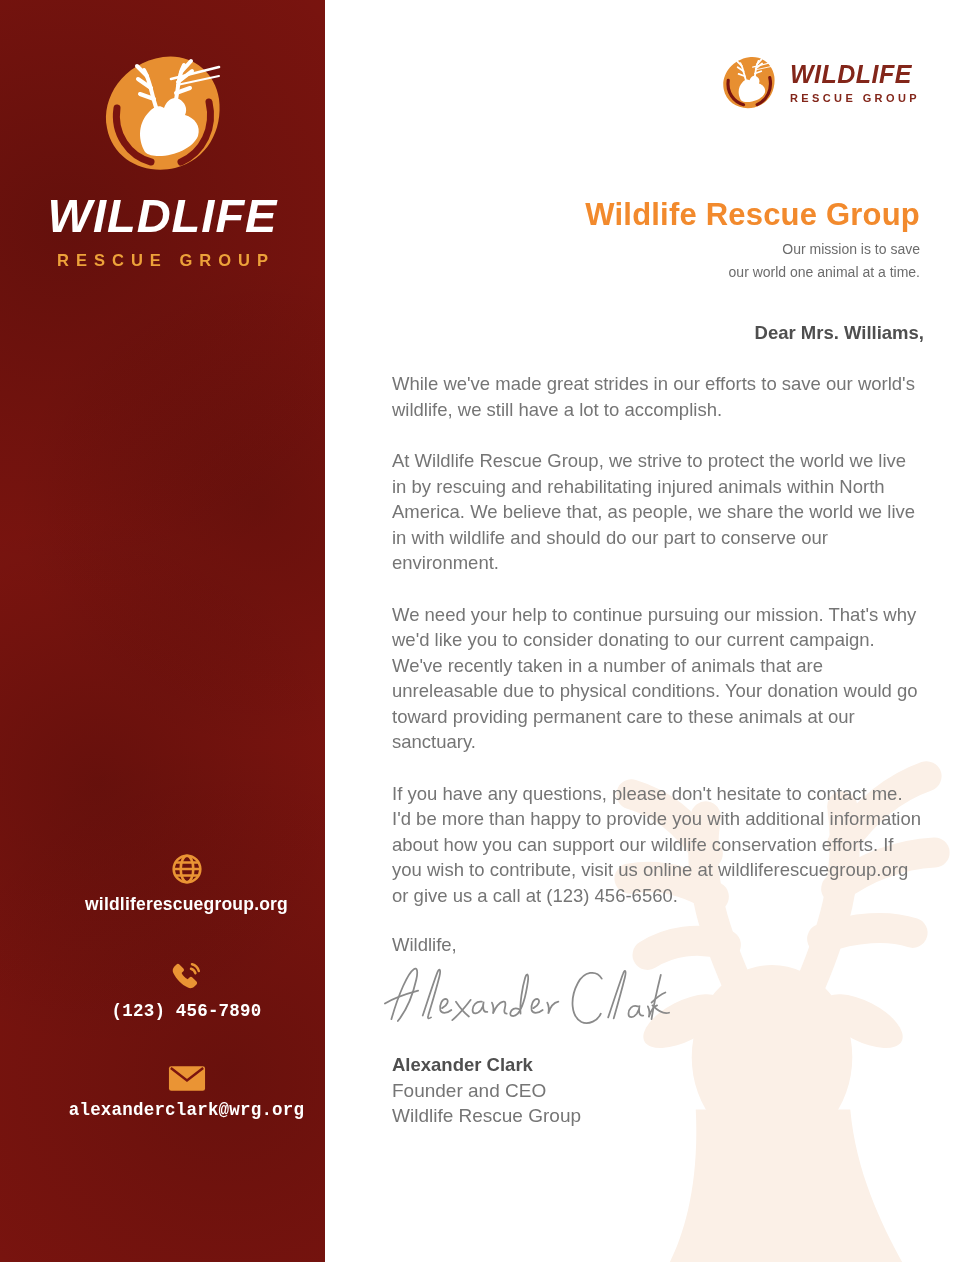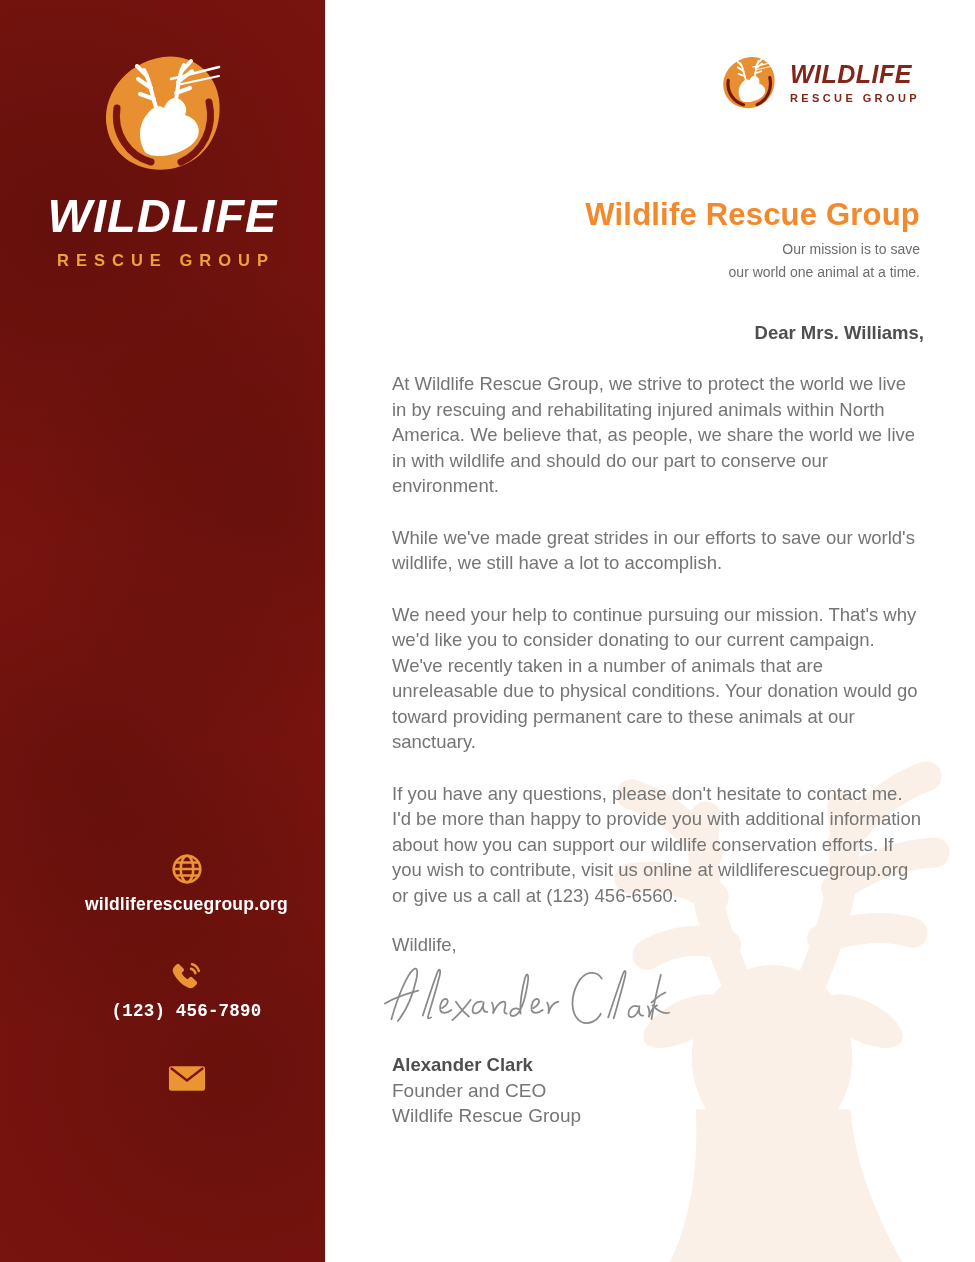--- a/index.html
+++ b/index.html
@@ -104,20 +104,21 @@
       <div class="contact-value">(123) 456-7890</div>
     </div>
 
     <div class="contact-item">
       <span class="contact-icon">
         <svg viewBox="0 0 40 28" width="38" height="27">
           <rect x="1" y="1" width="38" height="26" rx="2.5" fill="#ea9434"></rect>
           <path d="M3,3 L20,16 L37,3" stroke="#7a140f" stroke-width="2.6" fill="none"></path>
         </svg>
       </span>
+      <div class="contact-value">alexanderclark@wrg.org</div>
     </div>
   </div>
 </aside>
 
 <main class="main">
 
   <svg class="watermark" viewBox="0 0 430 580" width="432" height="582" aria-hidden="true">
     <g fill="#fbf0e7">
       <g stroke="#fbf0e7" stroke-width="30" fill="none" stroke-linecap="round">
         <path d="M250,310 C278,248 298,185 288,118"></path>
@@ -150,22 +151,22 @@
   <div class="header-title">
     <div class="page-title">Wildlife Rescue Group</div>
     <div class="page-subtitle">
       <div>Our mission is to save</div>
       <div>our world one animal at a time.</div>
     </div>
   </div>
 
   <div class="letter">
     <p class="greeting">Dear Mrs. Williams,</p>
+    <p class="body-par">While we've made great strides in our efforts to save our world's wildlife, we still have a lot to accomplish.</p>
     <p class="body-par">At Wildlife Rescue Group, we strive to protect the world we live in by rescuing and rehabilitating injured animals within North America. We believe that, as people, we share the world we live in with wildlife and should do our part to conserve our environment.</p>
-    <p class="body-par">While we've made great strides in our efforts to save our world's wildlife, we still have a lot to accomplish.</p>
     <p class="body-par">We need your help to continue pursuing our mission. That's why we'd like you to consider donating to our current campaign. We've recently taken in a number of animals that are unreleasable due to physical conditions. Your donation would go toward providing permanent care to these animals at our sanctuary.</p>
     <p class="body-par">If you have any questions, please don't hesitate to contact me. I'd be more than happy to provide you with additional information about how you can support our wildlife conservation efforts. If you wish to contribute, visit us online at wildliferescuegroup.org or give us a call at (123) 456-6560.</p>
     <p class="closing">Wildlife,</p>
 
     <svg class="signature-svg" viewBox="0 0 310 82" width="286" height="76" aria-label="Alexander Clark">
       <g stroke="#8a8a8a" stroke-width="1.9" fill="none" stroke-linecap="round">
         <path d="M8,64 C16,36 26,14 32,10 C36,7 37,12 35,21 C31,39 23,56 15,66"></path>
         <path d="M1,47 C12,40 26,36 37,33"></path>
         <path d="M42,60 C48,42 54,23 58,13 C60,8 62,10 60,18 C56,34 50,53 48,60 C47,63 48,64 51,62"></path>
         <path d="M63,52 C69,49 71,43 67,42 C63,42 60,48 61,54 C62,58 68,58 73,54"></path>

